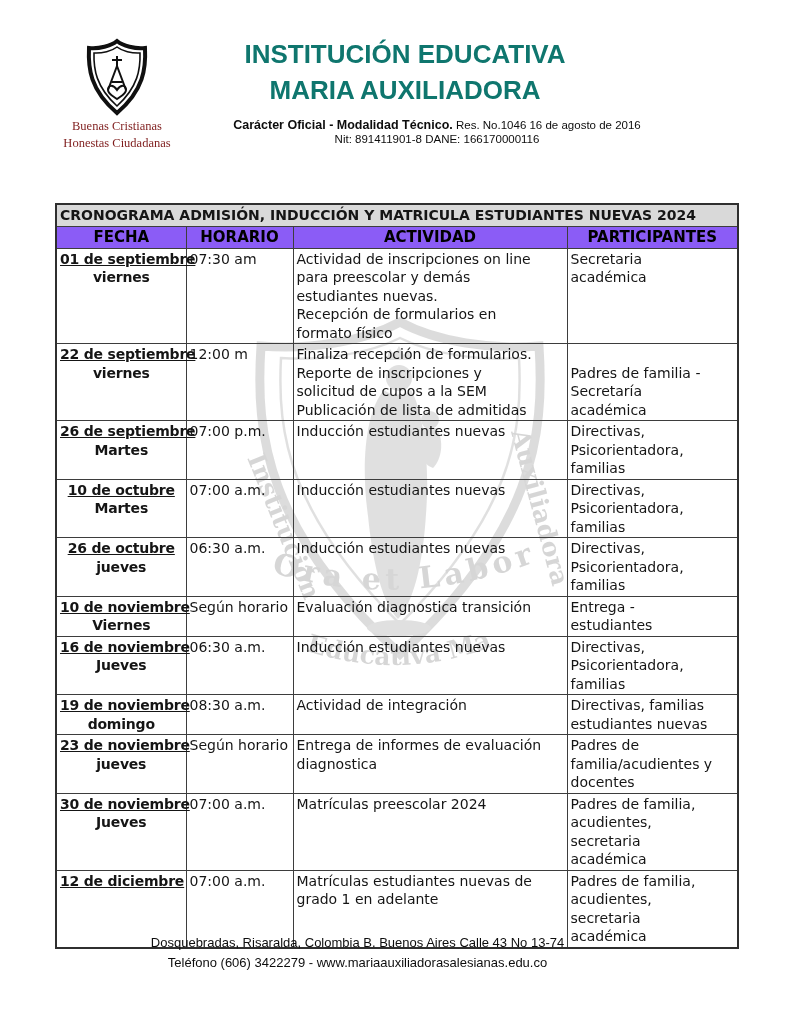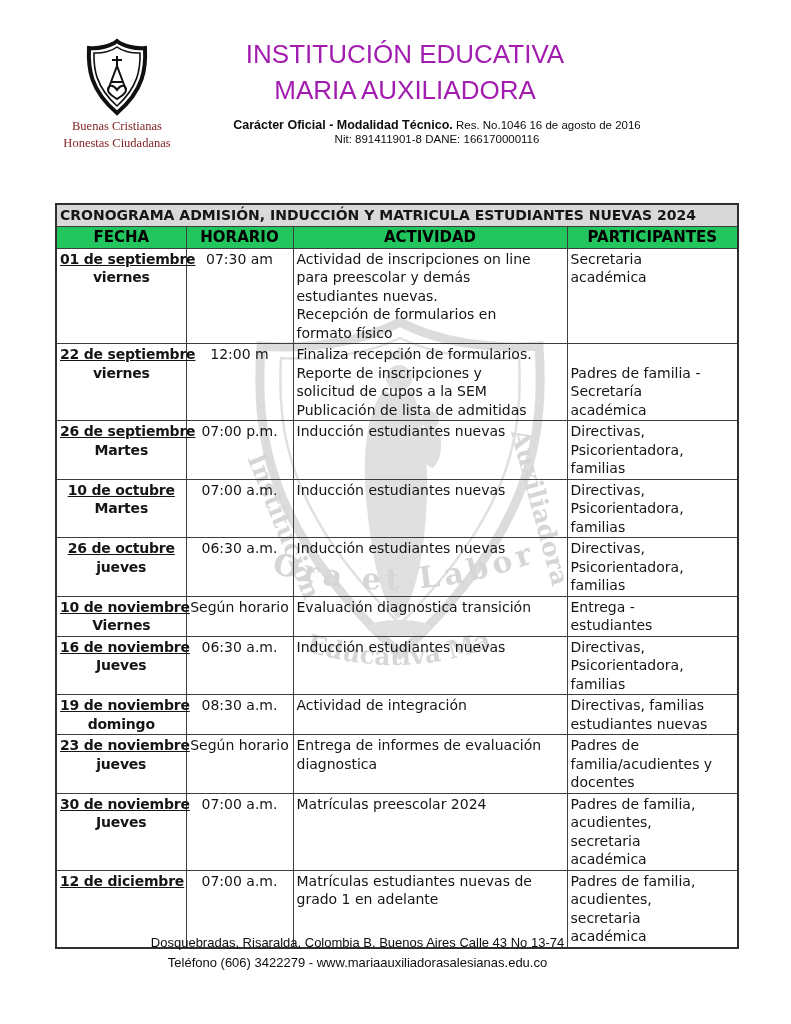--- a/index.html
+++ b/index.html
@@ -8,43 +8,43 @@
     font-family:"DejaVu Sans",sans-serif;color:#1a1a1a;
   }
   .page{position:relative;width:791px;height:1024px;overflow:hidden;background:#fff;}
 
   
   .letterhead{position:absolute;top:36px;left:0;width:791px;height:120px;}
   .logo-block{position:absolute;left:46px;top:2px;width:142px;text-align:center;}
   .logo-svg{display:block;margin:0 auto;}
   .motto{font-family:Liberation Serif, serif;font-size:12.5px;line-height:14px;color:#7f1d1d;margin-top:3px;}
   .head-center{position:absolute;left:190px;top:0;width:430px;text-align:center;}
-  .school{font-family:"Liberation Sans",sans-serif;font-weight:400;font-size:26px;line-height:36px;color:#a21caf;}
+  .school{font-family:"Liberation Sans",sans-serif;font-weight:700;font-size:26px;line-height:36px;color:#0f766e;}
   .subline{margin-top:11px;transform:translateX(32px);font-family:"Liberation Sans",sans-serif;font-size:11.5px;line-height:13.5px;color:#0d0d0d;}
   .subline .b{font-weight:700;font-size:12.5px;}
   .nitline{transform:translateX(32px);font-family:"Liberation Sans",sans-serif;font-size:11.5px;line-height:13.5px;color:#0d0d0d;}
 
   
   .wm{position:absolute;left:203px;top:316px;width:395px;height:385px;opacity:.40;pointer-events:none;}
   .wm text{font-family:"DejaVu Serif",serif;font-weight:700;fill:#9b9b9b;}
 
   
   table.sched{
     position:absolute;left:55px;top:203px;width:682px;
     border-collapse:collapse;table-layout:fixed;
     border:2px solid #2f2f2f;background:transparent;
   }
   .sched td,.sched th{border:1px solid #3d3d3d;vertical-align:top;padding:1px 3px;}
   .title-cell{background:#d9d9d9;font-weight:700;font-size:14px;line-height:18px;padding:2px 0;color:#000;}
-  .sched th{background:#22c55e;font-weight:700;font-size:15px;line-height:19px;text-align:center;color:#000;padding:1px 0;}
+  .sched th{background:#8b5cf6;font-weight:700;font-size:15px;line-height:19px;text-align:center;color:#000;padding:1px 0;}
   .sched td{font-size:14px;line-height:18.5px;color:#151515;}
   .c-fecha{font-weight:700;font-size:13px;color:#000;}
   .fecha-d{text-align:center;white-space:nowrap;letter-spacing:-0.2px;text-decoration:underline;}
   .fecha-day{text-align:center;letter-spacing:-0.2px;}
-  .c-hora{text-align:center;white-space:nowrap;margin-top:34px;}
+  .c-hora{text-align:left;white-space:nowrap;margin-top:34px;}
   .pre{white-space:pre-line;}
 
   
   .footer{
     position:absolute;top:933px;left:0;width:791px;text-align:center;
     transform:translateX(-38px);
     font-family:"Liberation Sans",sans-serif;font-size:13px;line-height:20px;color:#0d0d0d;
   }
 </style>
 </head>

